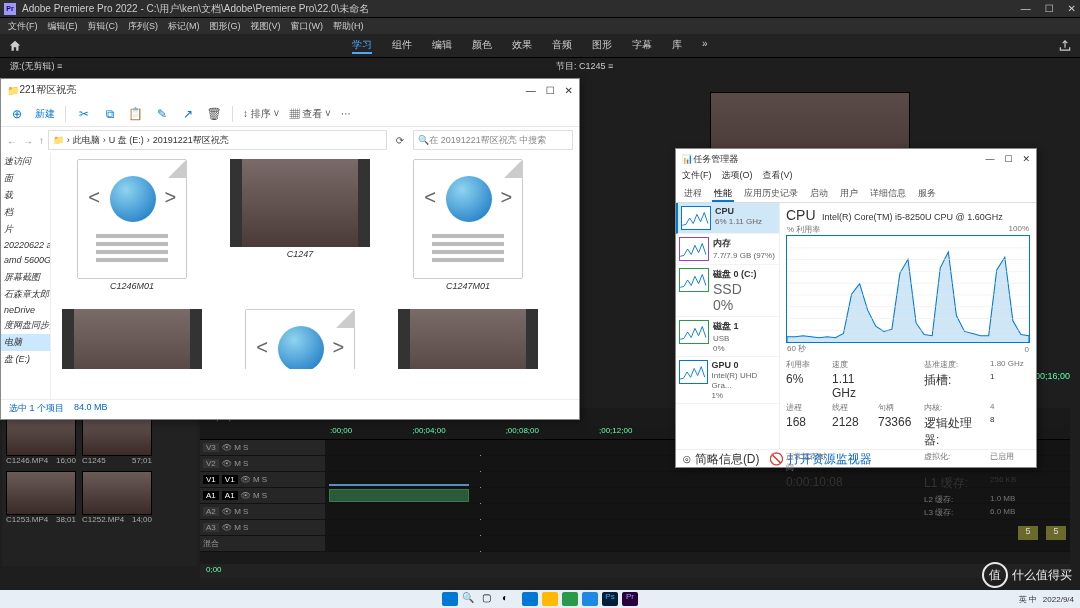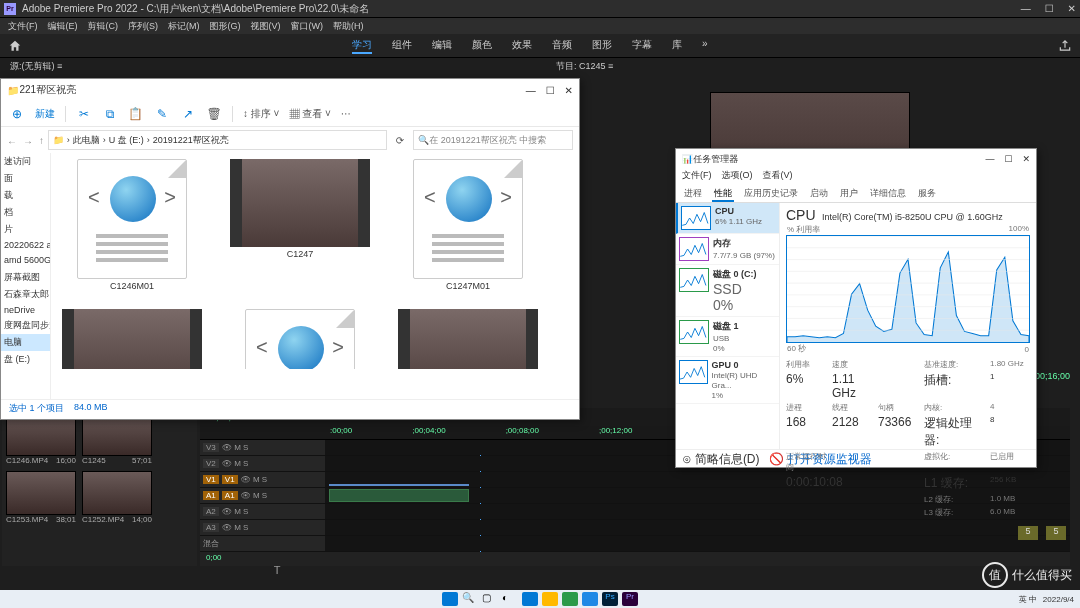--- a/index.html
+++ b/index.html
@@ -22,26 +22,26 @@
 .program-mon { position:absolute; right:10px; top:0; width:520px; height:280px; }
 .program-mon .vid { margin:18px auto 0; width:200px; height:130px; background:#433; background:linear-gradient(#5a4a48,#3a2a28); border:1px solid #000; position:relative; overflow:hidden;}
 .program-ctrl { position:absolute; left:300px; right:10px; top:300px; height:36px; color:#888; font-size:9px; display:flex; align-items:center; gap:10px; }
 
 .timeline { position:absolute; left:200px; right:10px; top:350px; bottom:24px; background:#1a1a1a; }
 .tl-head { height:18px; display:flex; align-items:center; gap:8px; padding:2px 6px; color:#888; font-size:9px;}
 .tl-ruler { height:14px; background:#191919; color:#6fa; font-size:8px; display:flex; padding-left:130px; gap:60px; border-bottom:1px solid #000;}
 .tl-tracks .trk { height:16px; display:flex; align-items:center; border-bottom:1px solid #111;}
 .trk .hd { width:125px; background:#262626; color:#999; font-size:8px; display:flex; align-items:center; gap:3px; padding:0 3px; height:100%;}
 .trk .hd .lbl { background:#333; padding:0 3px; }
-.trk .hd .lbl.on { background:#a16207; color:#fff; }
+.trk .hd .lbl.on { background:#000000; color:#fff; }
 .trk .lane { flex:1; background:#141414; height:100%; position:relative; }
 .clip-v { position:absolute; left:4px; width:140px; top:12px; bottom:1px; background:#3a6aa8; border:1px solid #5a8ac8; font-size:8px; color:#dde; padding:0 2px; overflow:hidden;}
 .clip-a { position:absolute; left:4px; width:140px; top:1px; bottom:1px; background:#2a5a3a; border:1px solid #3a7a4a;}
 .playhead { position:absolute; left:280px; top:0; bottom:0; width:1px; background:#4aa8ff; }
-.tl-foot { height:14px; background:#222; color:#6fa; font-size:8px; padding:1px 6px; }
+.tl-foot { height:14px; background:#222; color:#6fa; font-size:8px; padding:1px 6px;margin-top:12px; }
 
 .proj-panel { position:absolute; left:2px; top:350px; width:195px; bottom:24px; background:#222; }
 .proj-panel .bins { display:flex; flex-wrap:wrap; gap:6px; padding:4px;}
 .bin { width:70px; }
 .bin .th { width:70px; height:44px; background:#444; border:1px solid #000; background-image:linear-gradient(#6a5a58,#3a2a28);}
 .bin .cap { font-size:8px; color:#aaa; display:flex; justify-content:space-between; }
 .tool-col { position:absolute; left:268px; top:430px; width:18px; color:#999; display:flex; flex-direction:column; gap:6px; font-size:11px; align-items:center;}
 
 
 .explorer { position:absolute; left:0; top:78px; width:580px; height:342px; background:#fff; border:1px solid #888; box-shadow:2px 2px 8px rgba(0,0,0,0.4); }
@@ -49,21 +49,21 @@
 .exp-title .wbtns { margin-left:auto; display:flex; gap:10px; color:#333;}
 .exp-tool { height:26px; background:#fff; border-bottom:1px solid #e8e8e8; display:flex; align-items:center; gap:10px; padding:0 8px; color:#555;}
 .exp-tool .ico { width:16px; text-align:center; font-size:12px; }
 .exp-tool .ico.blue { color:#0078d4;}
 .exp-tool .sep { width:1px; height:16px; background:#ddd;}
 .exp-addr { height:26px; display:flex; gap:4px; padding:2px 6px; align-items:center;}
 .exp-addr .nav { display:flex; gap:6px; color:#888; }
 .exp-addr .path { flex:1; border:1px solid #ddd; height:20px; display:flex; align-items:center; padding:0 4px; font-size:9px; color:#333; gap:3px;}
 .exp-addr .refresh { width:18px; text-align:center; color:#555;}
 .exp-addr .search { width:160px; border:1px solid #ddd; height:20px; font-size:9px; color:#888; padding:0 4px; display:flex; align-items:center;}
-.exp-body { display:flex; height:246px; }
+.exp-body { display:flex; height:246px;font-style:italic; }
 .exp-side { width:50px; border-right:1px solid #eee; font-size:9px; color:#333; overflow:hidden;}
 .exp-side div { padding:2px 3px; white-space:nowrap; }
 .exp-side div.sel { background:#cce8ff; }
 .exp-files { flex:1; padding:6px; display:flex; flex-wrap:wrap; gap:18px; align-content:flex-start; overflow:hidden;}
 .fitem { width:150px; text-align:center; }
 .fitem .doc-ico { width:110px; height:120px; margin:0 auto; background:#fff; border:1px solid #ccc; position:relative; border-radius:2px;}
 .fitem .doc-ico::before { content:""; position:absolute; top:0; right:0; width:18px; height:18px; background:linear-gradient(135deg,#fff 48%, #ccc 52%);}
 .fitem .globe { width:46px; height:46px; border-radius:50%; background:radial-gradient(circle at 35% 30%, #8fd4f0, #1070c0); position:absolute; left:32px; top:16px;}
 .fitem .brackets { position:absolute; left:10px; top:26px; font-size:20px; color:#666; } 
 .fitem .brackets.r { left:auto; right:10px; }

